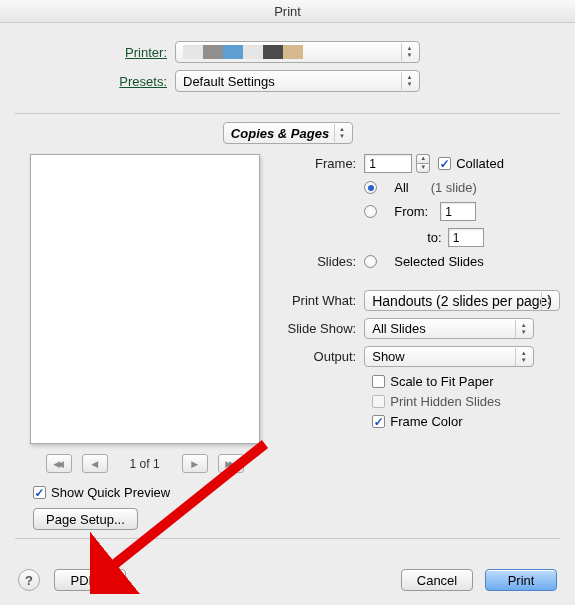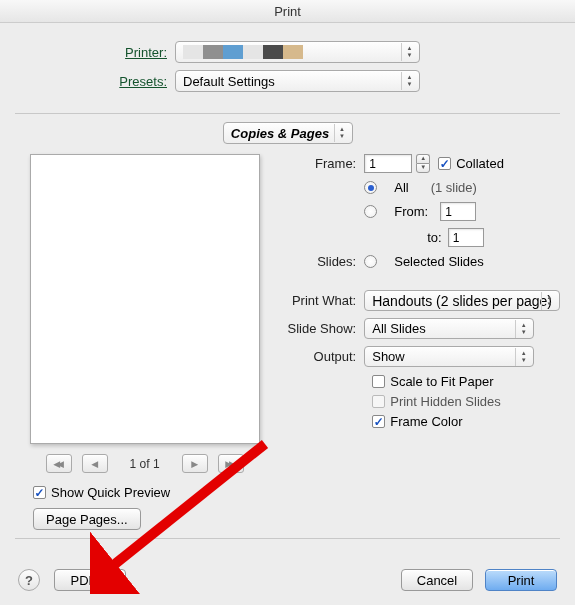--- a/index.html
+++ b/index.html
@@ -103,21 +103,21 @@
       <span class="page-ind">1 of 1</span>
       <div class="pager-btn">▶</div>
       <div class="pager-btn dbl">▶▶</div>
     </div>
     <div class="quickprev">
       <span class="chk checked"></span>
       <span>Show Quick Preview</span>
     </div>
     <div class="pagesetup-row">
       <div class="btn">
-          <span>Page Pages...</span>
+          <span>Page Setup...</span>
         </div>
     </div>
   </div>
 
   <div class="options-col">
     <div class="opt-row">
       <div class="opt-label">Frame:</div>
       <input class="num-input" value="1" style="">
       <div class="stepper">
           <span>▲</span>

